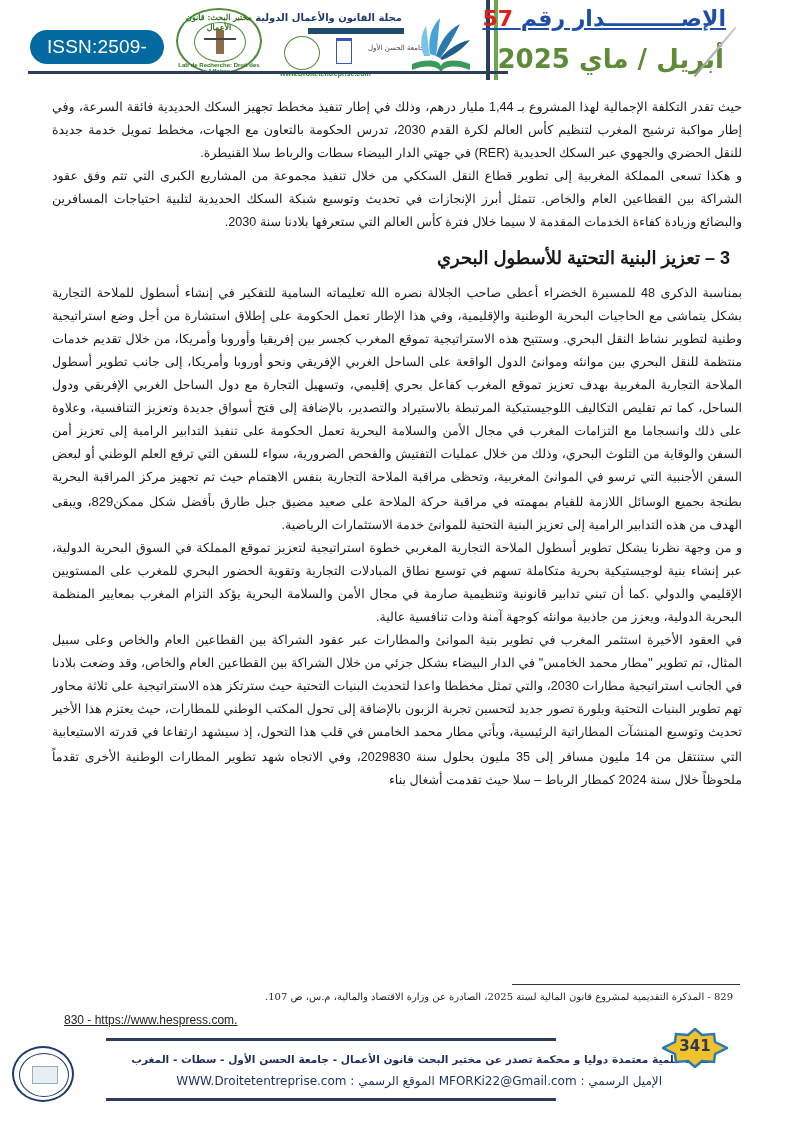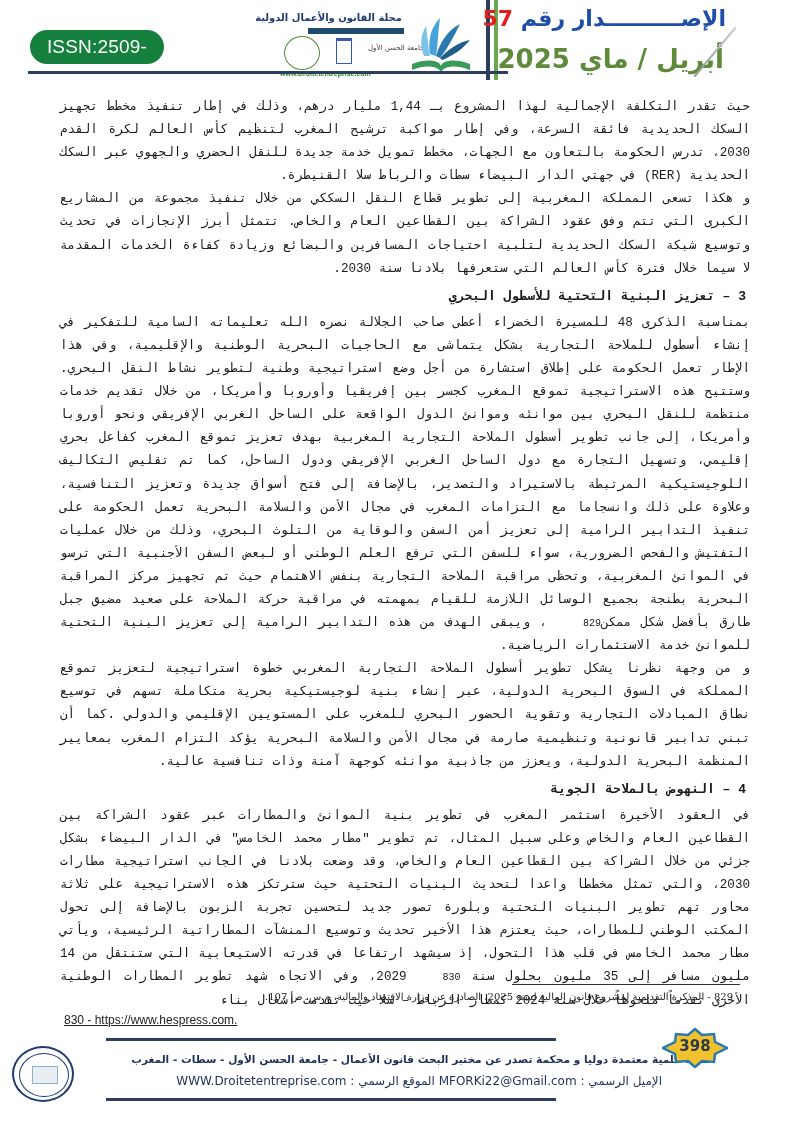--- a/index.html
+++ b/index.html
@@ -1,51 +1,51 @@
 <!DOCTYPE html>
 <html><head>
 <meta charset="utf-8">
 <style>
   html, body { margin:0; padding:0; background:#ffffff; }
   body { width:794px; height:1123px; position:relative; overflow:hidden; font-family:"DejaVu Serif", serif; color:#1a1a1a; }
 
   
   .header { position:absolute; left:0; top:0; width:794px; height:90px; }
-  .issn { position:absolute; left:30px; top:30px; width:134px; height:34px; background:#15803d; border-radius:17px;
+  .issn { position:absolute; left:30px; top:30px; width:134px; height:34px; background:#0369a1; border-radius:17px;
           color:#fff; font-family:"Liberation Sans", sans-serif; font-size:19px; line-height:34px; text-align:center; letter-spacing:0.2px; }
   .lab-logo { position:absolute; left:176px; top:8px; width:86px; height:66px; border:2px solid #4f8c3a; border-radius:50%; box-sizing:border-box; }
   .lab-logo .inner { position:absolute; left:16px; top:12px; width:50px; height:38px; border:1.5px solid #4f8c3a; border-radius:50%; }
   .lab-logo .pillar { position:absolute; left:38px; top:20px; width:8px; height:24px; background:#8a6b4a; }
   .lab-logo .scale { position:absolute; left:26px; top:28px; width:32px; height:2px; background:#444; }
   .lab-logo .txt { position:absolute; left:0; top:2px; width:82px; text-align:center; font-size:8px; color:#2f6e1f; font-weight:bold; }
   .lab-logo .txt2 { position:absolute; left:0; top:52px; width:82px; text-align:center; font-size:6px; color:#2f6e1f; font-family:"Liberation Sans", sans-serif; font-weight:bold; }
 
   .journal-logo { position:absolute; left:276px; top:8px; width:196px; height:68px; }
   .journal-logo .title { position:absolute; right:70px; top:4px; font-size:10px; font-weight:bold; color:#1f3b6e; font-family:"DejaVu Sans", sans-serif; white-space:nowrap; }
   .journal-logo .band { position:absolute; left:32px; top:20px; width:96px; height:6px; background:#1f4b6e; }
   .journal-logo .mini-seal { position:absolute; left:8px; top:28px; width:34px; height:32px; border:1.5px solid #4f8c3a; border-radius:50%; }
   .journal-logo .univ { position:absolute; left:60px; top:30px; width:14px; height:22px; border:1.5px solid #3a58b0; border-top:3px solid #3a58b0; }
   .journal-logo .univ-txt { position:absolute; left:92px; top:36px; font-size:7px; color:#444; }
   .journal-logo .www { position:absolute; left:4px; top:62px; font-size:7px; color:#2a8a2a; font-family:"Liberation Sans", sans-serif; font-weight:bold; }
   .book { position:absolute; left:134px; top:6px; width:62px; height:62px; }
   .vbars { position:absolute; left:486px; top:0; width:16px; height:80px; }
   .vbars .b1 { position:absolute; left:0; top:0; width:4px; height:80px; background:#2c3e5c; }
   .vbars .b2 { position:absolute; left:8px; top:0; width:4px; height:80px; background:#6aa84f; }
 
-  .issue { position:absolute; right:68px; top:6px; font-family:"DejaVu Sans", sans-serif; font-weight:bold; font-size:22px; color:#1f4ea8; direction:rtl; white-space:nowrap; }
+  .issue { position:absolute; right:68px; top:6px; font-family:"DejaVu Sans", sans-serif; font-weight:bold; font-size:22px; color:#1f4ea8; direction:rtl; white-space:nowrap;text-decoration:underline; }
   .issue .num { color:#e0201a; }
   .date { position:absolute; right:70px; top:44px; font-family:"DejaVu Sans", sans-serif; font-weight:bold; font-size:26px; color:#5e8a3a; direction:rtl; white-space:nowrap; }
   .slash-deco { position:absolute; left:714px; top:20px; width:2px; height:64px; background:linear-gradient(#ccc,#999); transform:rotate(40deg); }
   .header-rule { position:absolute; left:28px; top:71px; width:480px; height:3px; background:#2c3e5c; }
 
   
-  .content { position:absolute; left:60px; top:96px; width:690px; direction:rtl; text-align:justify; font-family:Liberation Mono, monospace; font-size:12.6px; line-height:23.1px; }
+  .content { position:absolute; left:52px; top:96px; width:690px; direction:rtl; text-align:justify; font-family:Liberation Sans, sans-serif; font-size:12.6px; line-height:23.1px; }
   .content p { margin:0; text-align-last:right; }
-  .content h3 { margin:4px; font-size:13px; font-weight:bold; line-height:23.1px; }
-  .sup { font-size:10px; vertical-align:baseline;margin-left:36px; }
+  .content h3 { margin:12px; font-size:18px; font-weight:bold; line-height:23.1px; }
+  .sup { font-size:13px; vertical-align:baseline; }
 
   
   .fn-rule { position:absolute; left:512px; top:984px; width:228px; height:1px; background:#333; }
   .fn1 { position:absolute; right:61px; top:991px; direction:rtl; font-size:10px; color:#222; white-space:nowrap; }
   .fn2 { position:absolute; left:64px; top:1013px; font-family:"Liberation Sans", sans-serif; font-size:12px; color:#222; text-decoration:underline; }
 
   
   .seal { position:absolute; left:12px; top:1046px; width:62px; height:56px; border:2px solid #1f3b6e; border-radius:50%; box-sizing:border-box; }
   .seal .ring { position:absolute; left:5px; top:5px; width:48px; height:42px; border:1px solid #1f3b6e; border-radius:50%; }
   .seal .mid { position:absolute; left:18px; top:18px; width:24px; height:16px; background:#e8eef2; border:1px solid #8fb0c8; }
@@ -55,20 +55,27 @@
   .footer-line2 { position:absolute; right:132px; top:1074px; direction:rtl; font-family:"DejaVu Sans", sans-serif; font-weight:normal; font-size:12px; color:#1f2f5a; white-space:nowrap; }
   .page-badge { position:absolute; left:662px; top:1028px; width:66px; height:40px; }
   .page-badge span { position:absolute; left:0; top:9px; width:66px; text-align:center; font-family:"DejaVu Sans", sans-serif; font-weight:bold; font-size:15px; color:#2f3b4a; }
 </style>
 </head>
 <body>
 
 <div class="header">
   <div class="issn">ISSN:2509-0291</div>
 
+  <div class="lab-logo">
+    <div class="txt">مختبر البحث: قانون الأعمال</div>
+    <div class="inner"></div>
+    <div class="pillar"></div>
+    <div class="scale"></div>
+    <div class="txt2">Lab de Recherche: Droit des Affaires</div>
+  </div>
 
   <div class="journal-logo">
     <div class="title">مجلة القانون والأعمال الدولية</div>
     <div class="band"></div>
     <div class="mini-seal"></div>
     <div class="univ"></div>
     <div class="univ-txt">جامعة الحسن الأول</div>
     <div class="www">www.Droitetentreprise.com</div>
     <svg class="book" viewBox="0 0 62 62">
       <path d="M20 40 C18 28 20 14 30 4 C28 18 28 30 26 42 Z" fill="#4aa3d8"></path>
@@ -93,35 +100,34 @@
   <div class="slash-deco"></div>
   <div class="header-rule"></div>
 </div>
 
 <div class="content">
   <p>حيث تقدر التكلفة الإجمالية لهذا المشروع بـ 1,44 مليار درهم، وذلك في إطار تنفيذ مخطط تجهيز السكك الحديدية فائقة السرعة، وفي إطار مواكبة ترشيح المغرب لتنظيم كأس العالم لكرة القدم 2030، تدرس الحكومة بالتعاون مع الجهات، مخطط تمويل خدمة جديدة للنقل الحضري والجهوي عبر السكك الحديدية (RER) في جهتي الدار البيضاء سطات والرباط سلا القنيطرة.</p>
   <p>و هكذا تسعى المملكة المغربية إلى تطوير قطاع النقل السككي من خلال تنفيذ مجموعة من المشاريع الكبرى التي تتم وفق عقود الشراكة بين القطاعين العام والخاص. تتمثل أبرز الإنجازات في تحديث وتوسيع شبكة السكك الحديدية لتلبية احتياجات المسافرين والبضائع وزيادة كفاءة الخدمات المقدمة لا سيما خلال فترة كأس العالم التي ستعرفها بلادنا سنة 2030.</p>
   <h3>3 – تعزيز البنية التحتية للأسطول البحري</h3>
   <p><span>بمناسبة الذكرى 48 للمسيرة الخضراء أعطى صاحب الجلالة نصره الله تعليماته السامية للتفكير في إنشاء أسطول للملاحة التجارية بشكل يتماشى مع الحاجيات البحرية الوطنية والإقليمية، وفي هذا الإطار تعمل الحكومة على إطلاق استشارة من أجل وضع استراتيجية وطنية لتطوير نشاط النقل البحري. وستتيح هذه الاستراتيجية تموقع المغرب كجسر بين إفريقيا وأوروبا وأمريكا، من خلال تقديم خدمات منتظمة للنقل البحري بين موانئه وموانئ الدول الواقعة على الساحل الغربي الإفريقي ونحو أوروبا وأمريكا، إلى جانب تطوير أسطول الملاحة التجارية المغربية بهدف تعزيز تموقع المغرب كفاعل بحري إقليمي، وتسهيل التجارة مع دول الساحل الغربي الإفريقي ودول الساحل، كما تم تقليص التكاليف اللوجيستيكية المرتبطة بالاستيراد والتصدير، بالإضافة إلى فتح أسواق جديدة وتعزيز التنافسية، وعلاوة على ذلك وانسجاما مع التزامات المغرب في مجال الأمن والسلامة البحرية تعمل الحكومة على تنفيذ التدابير الرامية إلى تعزيز أمن السفن والوقاية من التلوث البحري، وذلك من خلال عمليات التفتيش والفحص الضرورية، سواء للسفن التي ترفع العلم الوطني أو لبعض السفن الأجنبية التي ترسو في الموانئ المغربية، وتحظى مراقبة الملاحة التجارية بنفس الاهتمام حيث تم تجهيز مركز المراقبة البحرية بطنجة بجميع الوسائل اللازمة للقيام بمهمته في مراقبة حركة الملاحة على صعيد مضيق جبل طارق بأفضل شكل ممكن</span><span class="sup">829</span><span>، ويبقى الهدف من هذه التدابير الرامية إلى تعزيز البنية التحتية للموانئ  خدمة الاستثمارات الرياضية.</span></p>
   <p>و من وجهة نظرنا يشكل تطوير أسطول الملاحة التجارية المغربي خطوة استراتيجية لتعزيز تموقع المملكة في السوق البحرية الدولية، عبر إنشاء بنية لوجيستيكية بحرية متكاملة تسهم في توسيع نطاق المبادلات التجارية وتقوية الحضور البحري للمغرب على المستويين الإقليمي والدولي .كما أن تبني تدابير قانونية وتنظيمية صارمة في مجال الأمن والسلامة البحرية يؤكد التزام المغرب بمعايير المنظمة البحرية الدولية، ويعزز من جاذبية موانئه كوجهة آمنة وذات تنافسية عالية.</p>
-  <h3>4 – النهوض بالملاحة الجوية</h3>
   <p><span>في العقود الأخيرة  استثمر المغرب في تطوير بنية الموانئ والمطارات عبر عقود الشراكة بين القطاعين العام والخاص وعلى سبيل المثال، تم تطوير "مطار محمد الخامس" في الدار البيضاء بشكل جزئي من خلال الشراكة بين القطاعين العام والخاص، وقد وضعت بلادنا في الجانب استراتيجية مطارات 2030، والتي تمثل مخططا واعدا لتحديث البنيات التحتية حيث سترتكز هذه الاستراتيجية على ثلاثة محاور تهم تطوير البنيات التحتية وبلورة تصور جديد لتحسين تجربة الزبون بالإضافة إلى تحول المكتب الوطني للمطارات، حيث يعتزم هذا الأخير تحديث وتوسيع المنشآت المطاراتية الرئيسية، ويأتي مطار محمد الخامس في قلب هذا التحول، إذ سيشهد ارتفاعا في قدرته الاستيعابية التي ستنتقل من 14 مليون مسافر إلى 35 مليون بحلول سنة 2029</span><span class="sup">830</span><span>، وفي الاتجاه شهد تطوير المطارات الوطنية الأخرى تقدماً ملحوظاً خلال سنة 2024 كمطار الرباط – سلا حيث تقدمت أشغال بناء</span></p>
 </div>
 
 <div class="fn-rule"></div>
 <div class="fn1">829 - المذكرة التقديمية لمشروع قانون المالية لسنة 2025، الصادرة عن وزارة الاقتصاد والمالية، م.س، ص 107.</div>
 <div class="fn2">830 - https://www.hespress.com.</div>
 
 <div class="seal">
   <div class="ring"></div>
   <div class="mid"></div>
 </div>
 <div class="footer-rule-top"></div>
 <div class="footer-line1">مجلة علمية معتمدة  دوليا و محكمة تصدر عن مختبر البحث قانون الأعمال - جامعة الحسن الأول - سطات - المغرب</div>
 <div class="footer-line2">الإميل الرسمي :  MFORKi22@Gmail.com الموقع الرسمي : WWW.Droitetentreprise.com</div>
 <div class="footer-rule-bot"></div>
 
 <div class="page-badge">
   <svg width="66" height="40" viewBox="0 0 66 40">
     <polygon points="33,1 40,7 52,6 53,14 65,20 53,26 52,34 40,33 33,39 26,33 14,34 13,26 1,20 13,14 14,6 26,7" fill="#f2c12e" stroke="#2a7ab0" stroke-width="2.5"></polygon>
   </svg>
-  <span>398</span>
+  <span>341</span>
 </div>
 
 </body></html>

